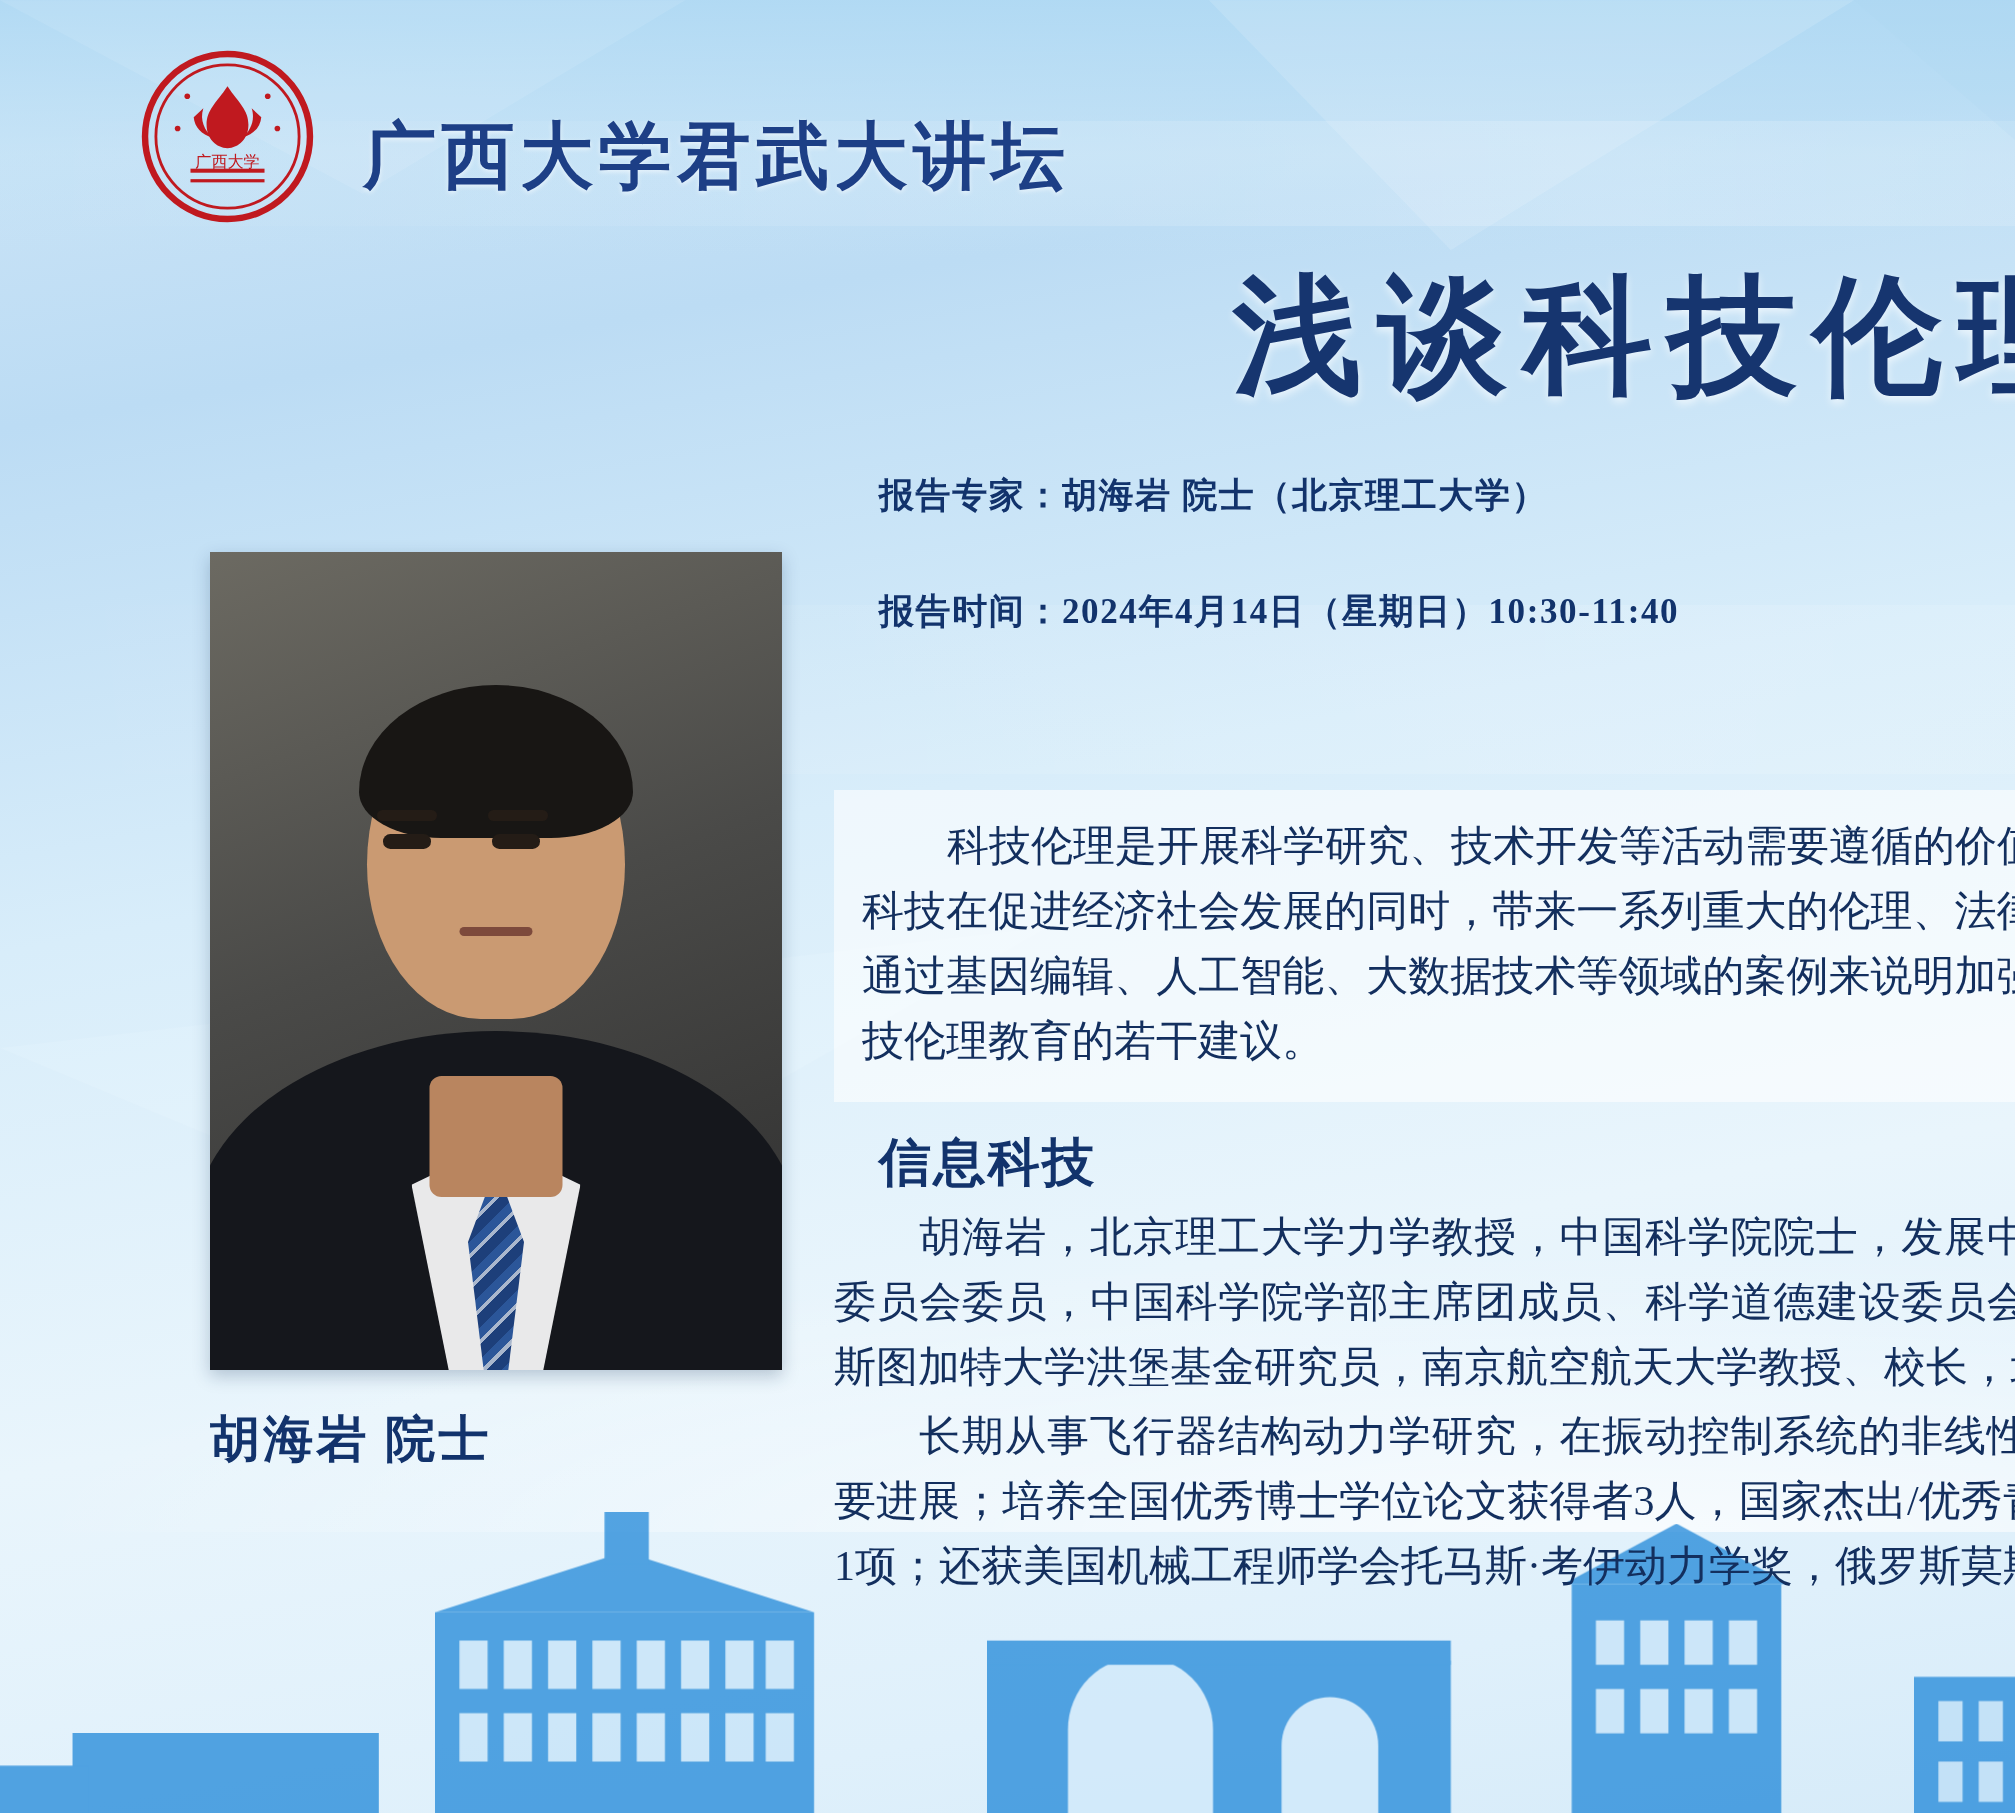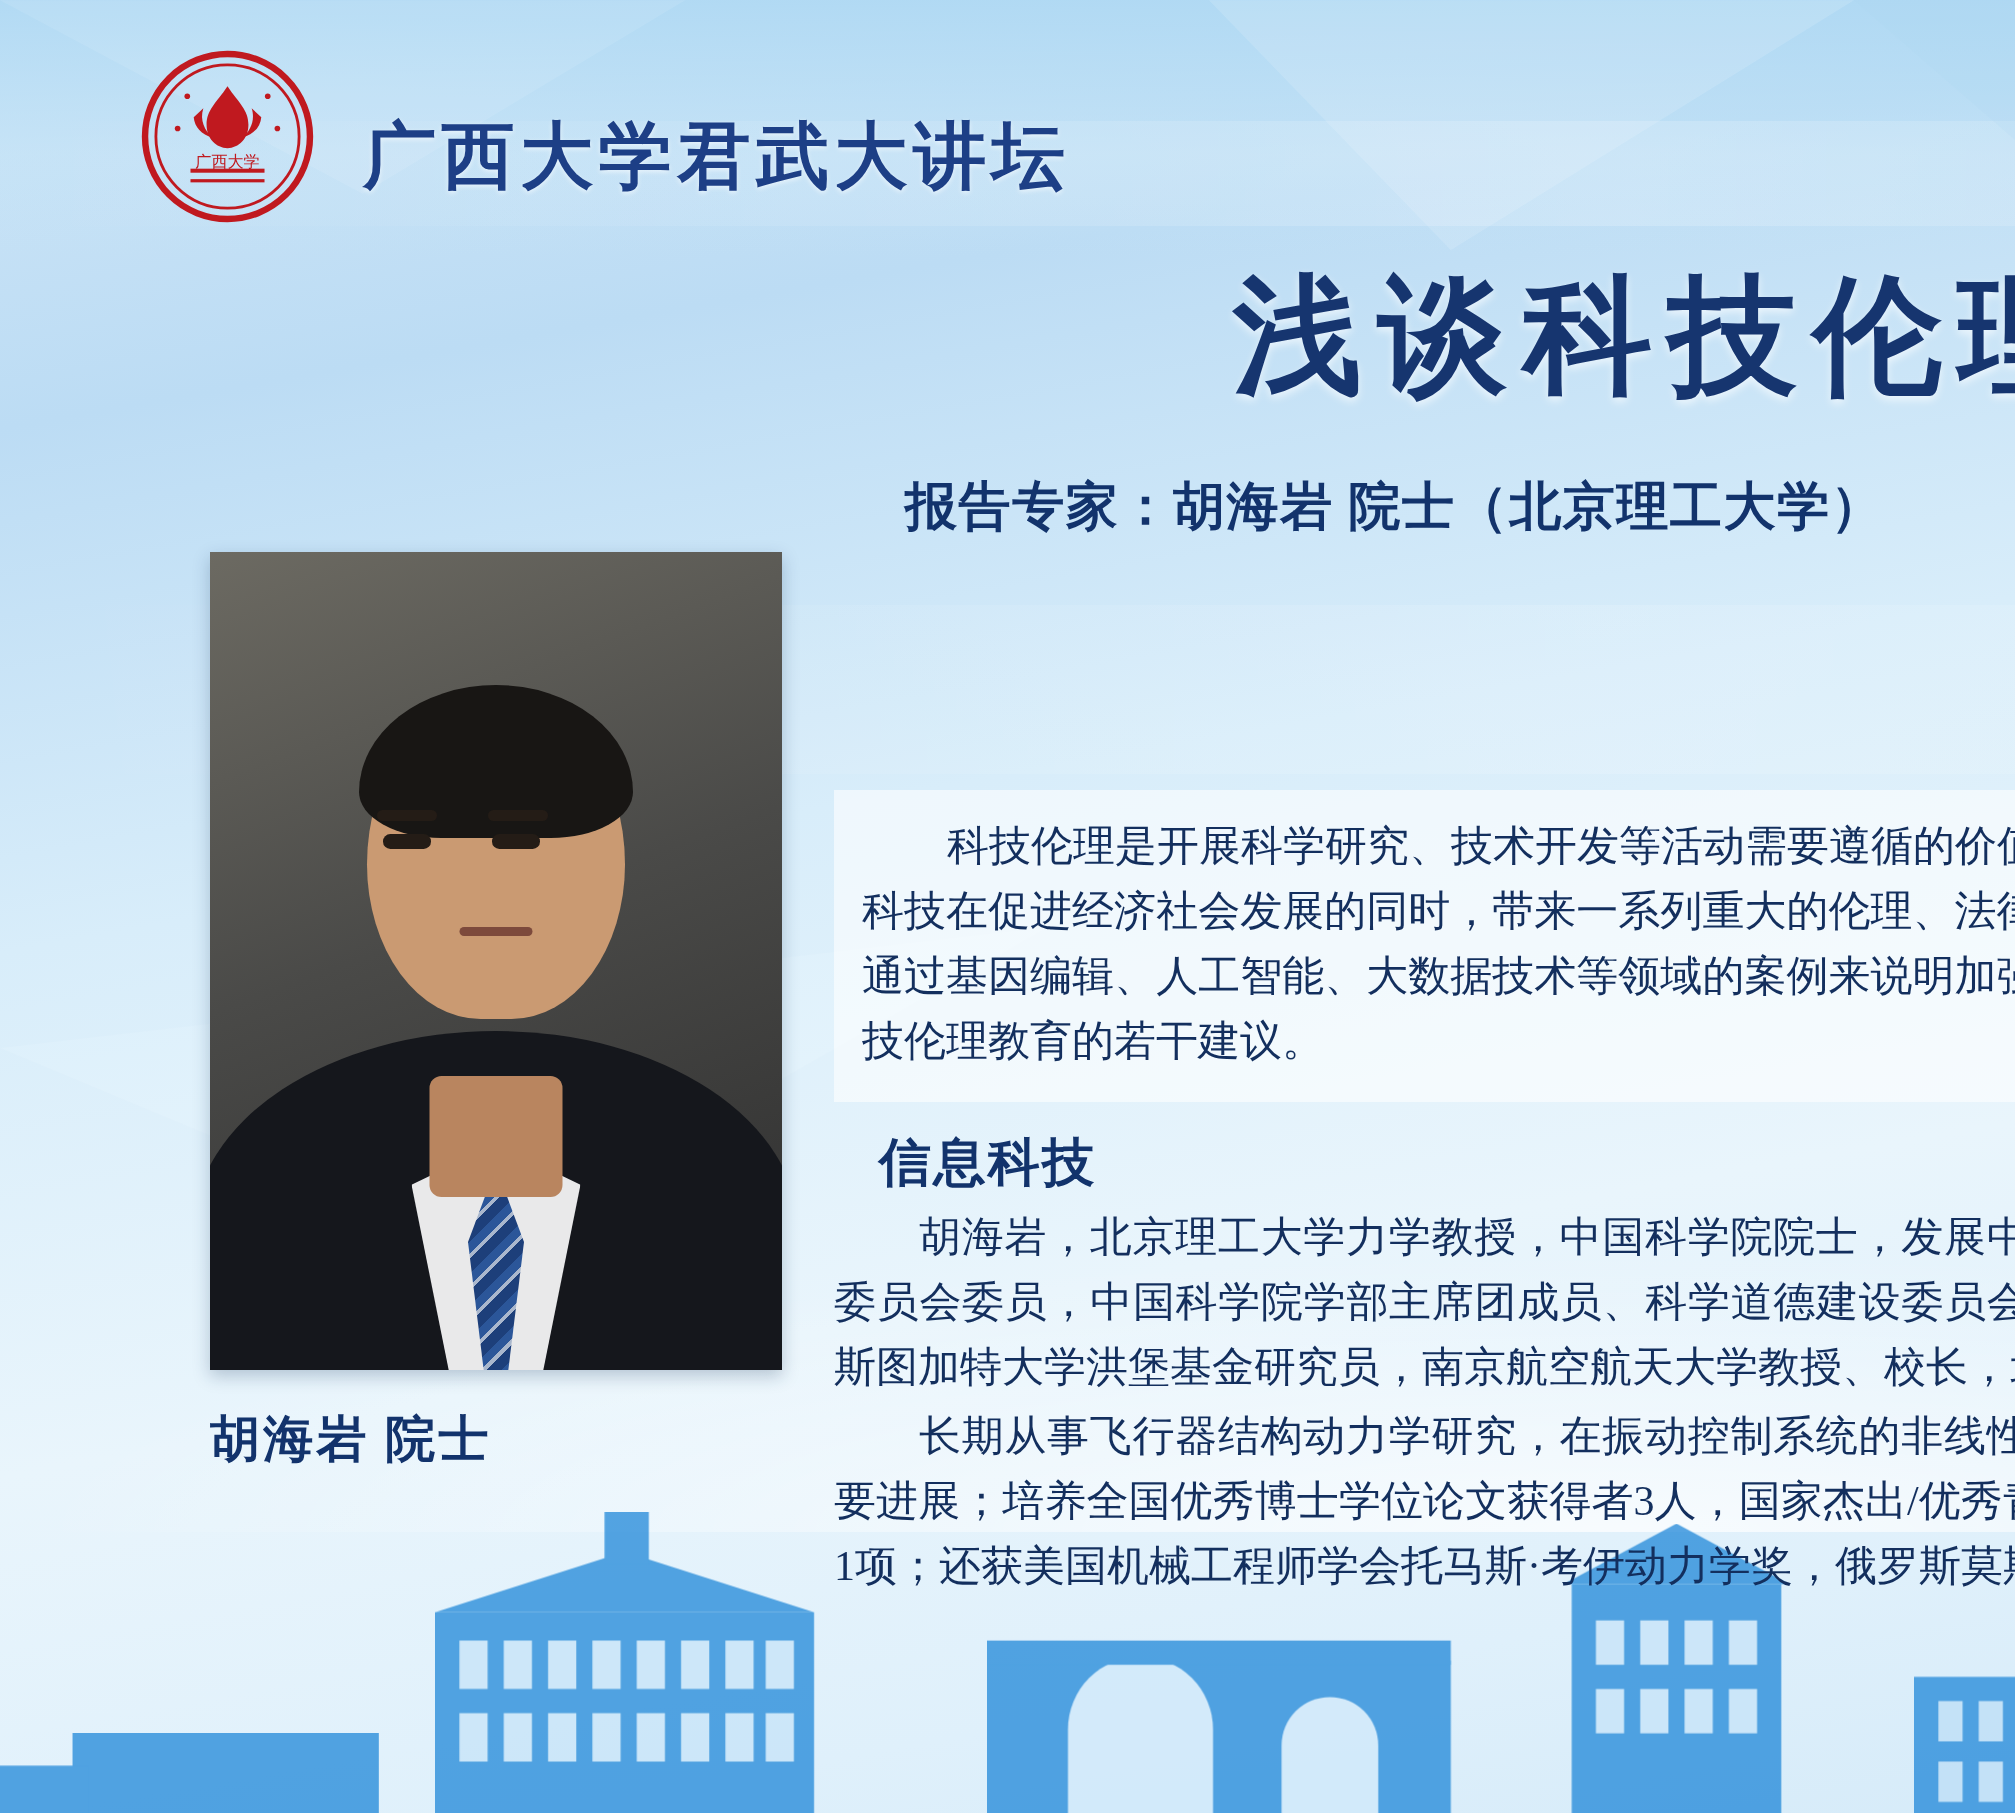--- a/index.html
+++ b/index.html
@@ -83,22 +83,22 @@
     letter-spacing: 16px;
     color: #16356f;
     font-family: "Liberation Serif", "DejaVu Serif", serif;
     text-shadow: 0 4px 8px rgba(255,255,255,0.65);
     white-space: nowrap;
   }
 
   
   .meta {
     position: absolute;
-    left: 905px;
-    font-size: 52px;
+    left: 879px;
+    font-size: 35px;
     font-weight: bold;
     color: #12336c;
     letter-spacing: 1.6px;
     white-space: nowrap;
     font-family: "Liberation Serif", "DejaVu Serif", serif;
     text-align: right;
   }
   #meta-speaker { top: 472px; }
   #meta-time    { top: 588px; }
   #meta-place   { top: 705px; }
@@ -412,20 +412,21 @@
       <rect x="128" y="326" width="184" height="8"></rect>
     </g>
     <text x="220" y="296" text-anchor="middle" font-size="40" fill="#c0191f" font-family="&quot;Liberation Serif&quot;, &quot;DejaVu Serif&quot;, serif">广西大学</text>
   </svg>
 
   <div id="brand-title">广西大学君武大讲坛</div>
 
   <div id="headline">浅谈科技伦理教育</div>
 
   <div class="meta" id="meta-speaker">报告专家：胡海岩  院士（北京理工大学）</div>
+  <div class="meta" id="meta-time">报告时间：2024年4月14日（星期日）10:30-11:40</div>
 
   <div id="abstract-box">
     <div id="abstract-text">科技伦理是开展科学研究、技术开发等活动需要遵循的价值理念和行为规范。近年来，生物科技、信息科技、认知科技在促进经济社会发展的同时，带来一系列重大的伦理、法律和社会问题。本报告将阐述科技伦理的若干基本概念，通过基因编辑、人工智能、大数据技术等领域的案例来说明加强科技伦理治理重要意义，进而提出在高校师生中开展科技伦理教育的若干建议。</div>
   </div>
 
   <div id="bio-heading">信息科技</div>
 
   <div id="bio-box">
     <p class="bio-para">胡海岩，北京理工大学力学教授，中国科学院院士，发展中国家科学院士，匈牙利科学院外籍院士；兼任国家科技奖励委员会委员，中国科学院学部主席团成员、科学道德建设委员会主任，国务院学位委员会力学学科评议组召集人。曾任德国斯图加特大学洪堡基金研究员，南京航空航天大学教授、校长，北京理工大学校长，中国力学学会理事长。</p>
     <p class="bio-para">长期从事飞行器结构动力学研究，在振动控制系统的非线性动力学、结构颤振主动控制、结构展开动力学等方面取得重要进展；培养全国优秀博士学位论文获得者3人，国家杰出/优秀青年基金获得者6人。获国家自然科学奖2项，国家科技进步奖1项；还获美国机械工程师学会托马斯·考伊动力学奖，俄罗斯莫斯科大学名誉博士等。</p>

